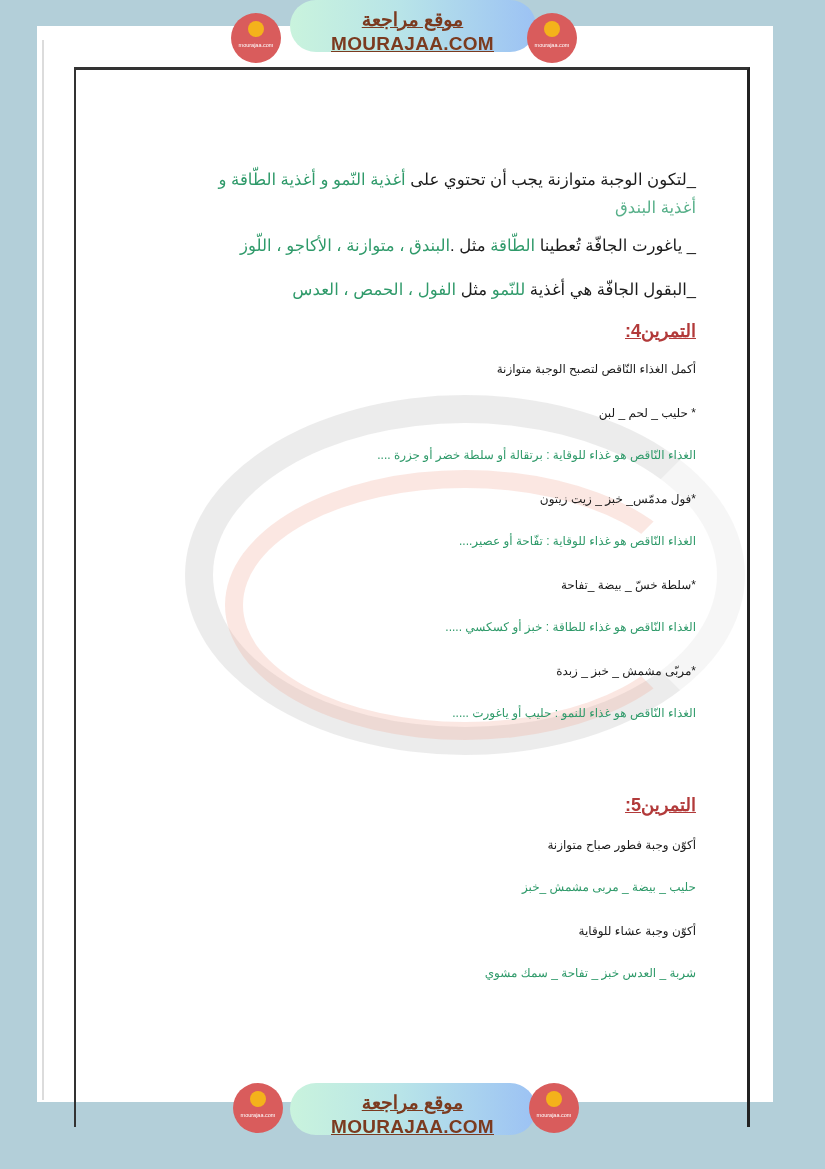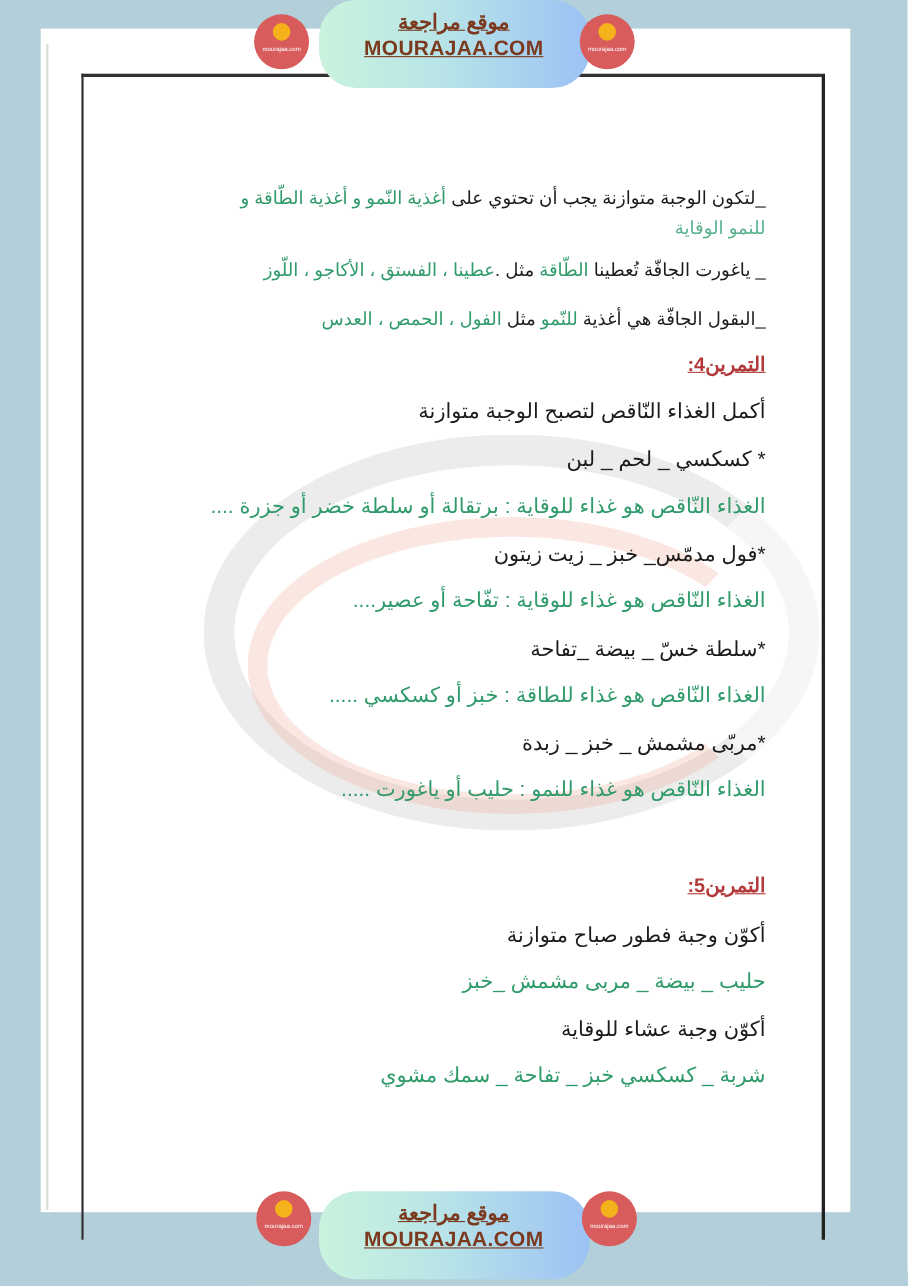--- a/index.html
+++ b/index.html
@@ -32,32 +32,32 @@
     border-radius:50%;
     border:18px solid rgba(240,170,150,0.28);
     border-right-color:transparent;
     box-sizing:border-box;
   }
   .content {
     position:absolute; left:90px; top:160px; width:606px;
     direction:rtl; text-align:right;
   }
   .line {
-    position:absolute; right:0; white-space:nowrap; font-size:19px; color:#1b1b1b;
+    position:absolute; right:0; white-space:nowrap; font-size:12px; color:#1b1b1b;
   }
   .line.small { font-size:16.5px; }
   .green { color:#2f9a6a; }
   .lightgreen { color:#58b08a; }
   .heading {
     color:#b23a3a; text-decoration:underline; font-weight:bold; font-size:18px;
   }
   
   .banner {
     position:absolute; left:50%; transform:translateX(-50%);
-    width:246px; height:80px; border-radius:34px;
+    width:246px; height:52px; border-radius:34px;
     background:linear-gradient(90deg,#c9f3dd 0%,#b8e4e8 45%,#9cc2f4 100%);
     text-align:center; color:#7b3a1f; font-weight:bold;
   }
   .banner .ar { font-size:19px; text-decoration:underline; margin-top:8px; direction:rtl; }
   .banner .en { font-size:19px; text-decoration:underline; margin-top:2px; letter-spacing:0.3px; }
   .badge {
     position:absolute; width:50px; height:50px; border-radius:50%; background:#d95c5c;
   }
   .badge .dot {
     position:absolute; left:17px; top:8px; width:16px; height:16px; border-radius:50%; background:#f4b21b;
@@ -85,44 +85,44 @@
 </div>
 <div class="badge" style="left:527px;top:13px;">
   <div class="dot"></div>
   <div class="txt">mourajaa.com</div>
 </div>
 
 <div class="content">
   <div class="line small" style="top:10px;">
     <span>_لتكون الوجبة متوازنة يجب أن تحتوي على </span><span class="green">أغذية النّمو و أغذية الطّاقة و</span>
   </div>
-  <div class="line small lightgreen" style="top:38px;">للنمو الوقاية</div>
+  <div class="line small lightgreen" style="top:38px;">أغذية البندق</div>
   <div class="line small" style="top:76px;">
-    <span>_ ياغورت الجافّة تُعطينا </span><span class="green">الطّاقة</span><span> مثل .</span><span class="green">عطينا ، الفستق ، الأكاجو ، اللّوز</span>
+    <span>_ ياغورت الجافّة تُعطينا </span><span class="green">الطّاقة</span><span> مثل .</span><span class="green">البندق ، متوازنة ، الأكاجو ، اللّوز</span>
   </div>
   <div class="line small" style="top:120px;">
     <span>_البقول الجافّة هي أغذية </span><span class="green">للنّمو</span><span> مثل </span><span class="green">الفول ، الحمص ، العدس</span>
   </div>
 
   <div class="line heading" style="top:160px;">التمرين4:</div>
   <div class="line" style="top:202px;">أكمل الغذاء النّاقص لتصبح الوجبة متوازنة</div>
-  <div class="line" style="top:246px;">* كسكسي _ لحم _ لبن</div>
+  <div class="line" style="top:246px;">* حليب _ لحم _ لبن</div>
   <div class="line green" style="top:288px;">الغذاء النّاقص هو غذاء للوقاية : برتقالة أو سلطة خضر أو جزرة ....</div>
   <div class="line" style="top:332px;">*فول مدمّس_ خبز _ زيت زيتون</div>
   <div class="line green" style="top:374px;">الغذاء النّاقص هو غذاء للوقاية : تفّاحة أو عصير....</div>
   <div class="line" style="top:418px;">*سلطة خسّ _ بيضة _تفاحة</div>
   <div class="line green" style="top:460px;">الغذاء النّاقص هو غذاء للطاقة : خبز أو كسكسي .....</div>
   <div class="line" style="top:504px;">*مربّى مشمش _ خبز _ زبدة</div>
   <div class="line green" style="top:546px;">الغذاء النّاقص هو غذاء للنمو : حليب أو ياغورت .....</div>
 
   <div class="line heading" style="top:634px;">التمرين5:</div>
   <div class="line" style="top:678px;text-align:right;">أكوّن وجبة فطور صباح متوازنة</div>
   <div class="line green" style="top:720px;">حليب _ بيضة _ مربى مشمش _خبز</div>
   <div class="line" style="top:764px;">أكوّن وجبة عشاء للوقاية</div>
-  <div class="line green" style="top:806px;">شربة _ كسكسي خبز _ تفاحة _ سمك مشوي</div>
+  <div class="line green" style="top:806px;">شربة _ العدس خبز _ تفاحة _ سمك مشوي</div>
 </div>
 
 <div class="badge" style="left:233px;top:1083px;">
   <div class="dot"></div>
   <div class="txt">mourajaa.com</div>
 </div>
 <div class="banner" style="top:1083px;">
   <div class="ar">موقع مراجعة</div>
   <div class="en">MOURAJAA.COM</div>
 </div>

